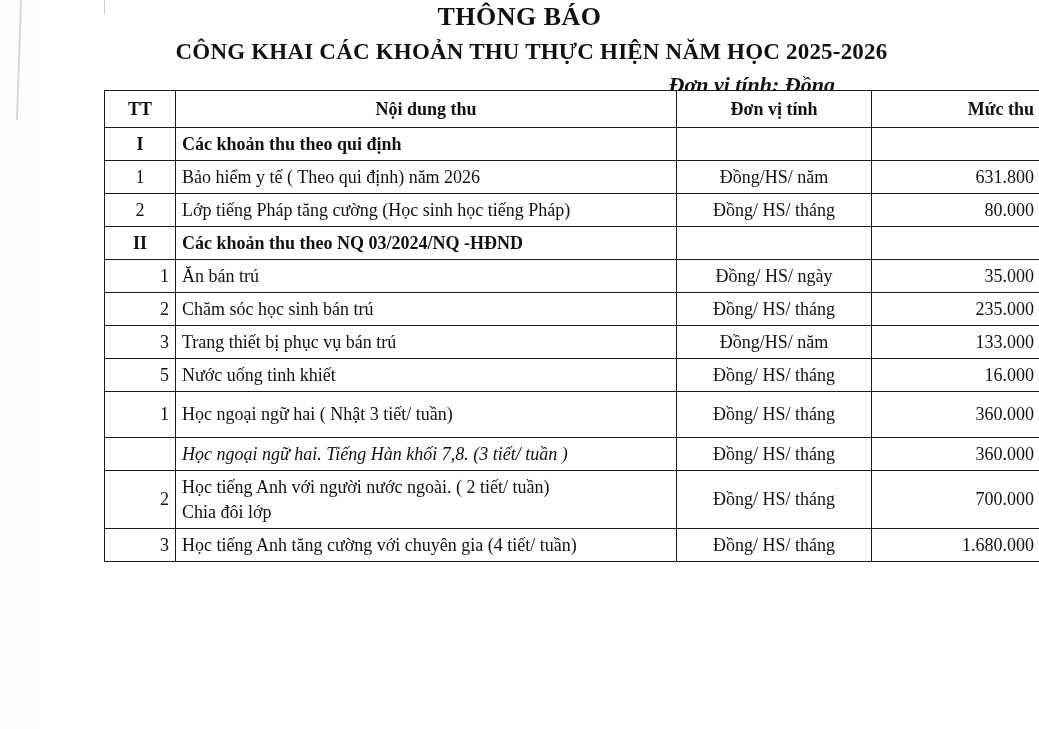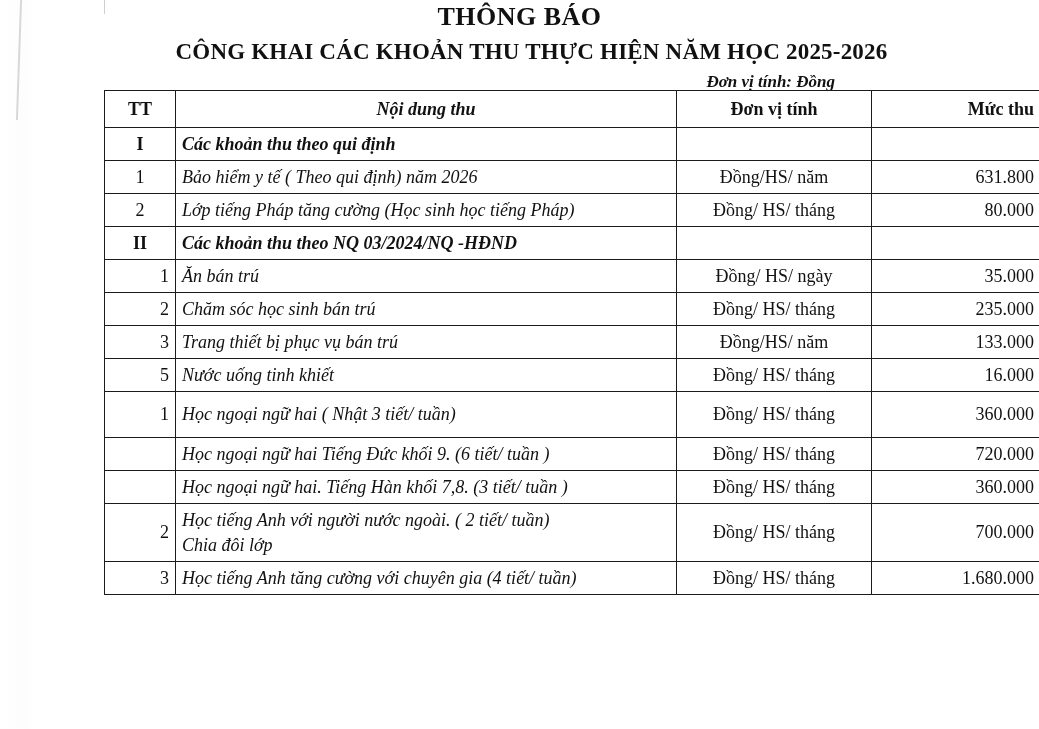--- a/index.html
+++ b/index.html
@@ -71,42 +71,42 @@
     letter-spacing: 0.2px;
     line-height: 1.25;
     margin-top: 6px;
     padding-left: 24px;
   }
 
   .unit-note {
     position: absolute;
     right: 130px;
     top: 72px;
-    font-size: 17px;
+    font-size: 22px;
     font-style: italic;
     font-weight: bold;
   }
 
   table.fees {
     position: absolute;
     left: 104px;
     top: 90px;
     width: 888px;
     border-collapse: collapse;
     table-layout: fixed;
   }
   table.fees td, table.fees th {
     border: 1px solid #1b1b1b;
     padding: 2px 6px;
     font-size: 18px;
     vertical-align: middle;
     background: #fff;
   }
   .col-tt { width: 58px; text-align: center; }
-  .col-noidung { width: 488px; font-style: italic; }
+  .col-noidung { width: 488px; }
   .col-donvi { width: 182px; text-align: center; }
   .col-mucthu { width: 156px; text-align: right; }
 
   thead th {
     font-weight: bold;
     text-align: center;
     font-size: 19px;
     height: 32px;
   }
 
@@ -215,26 +215,20 @@
 
       <tr class="tall">
         <td class="col-tt tt-right">1</td>
         <td class="col-noidung">Học ngoại ngữ hai (  Nhật 3 tiết/ tuần)</td>
         <td class="col-donvi">Đồng/ HS/ tháng</td>
         <td class="col-mucthu">360.000</td>
       </tr>
 
 
 
-      <tr>
-        <td class="col-tt tt-right"></td>
-        <td class="col-noidung it pad-left">Học ngoại ngữ hai Tiếng Đức khối 9. (6 tiết/ tuần )</td>
-        <td class="col-donvi">Đồng/ HS/ tháng</td>
-        <td class="col-mucthu">720.000</td>
-      </tr>
 
       <tr>
         <td class="col-tt tt-right"></td>
         <td class="col-noidung it pad-left">Học ngoại ngữ hai. Tiếng Hàn khối 7,8. (3 tiết/ tuần )</td>
         <td class="col-donvi">Đồng/ HS/ tháng</td>
         <td class="col-mucthu">360.000</td>
       </tr>
 
 
       <tr class="taller">

